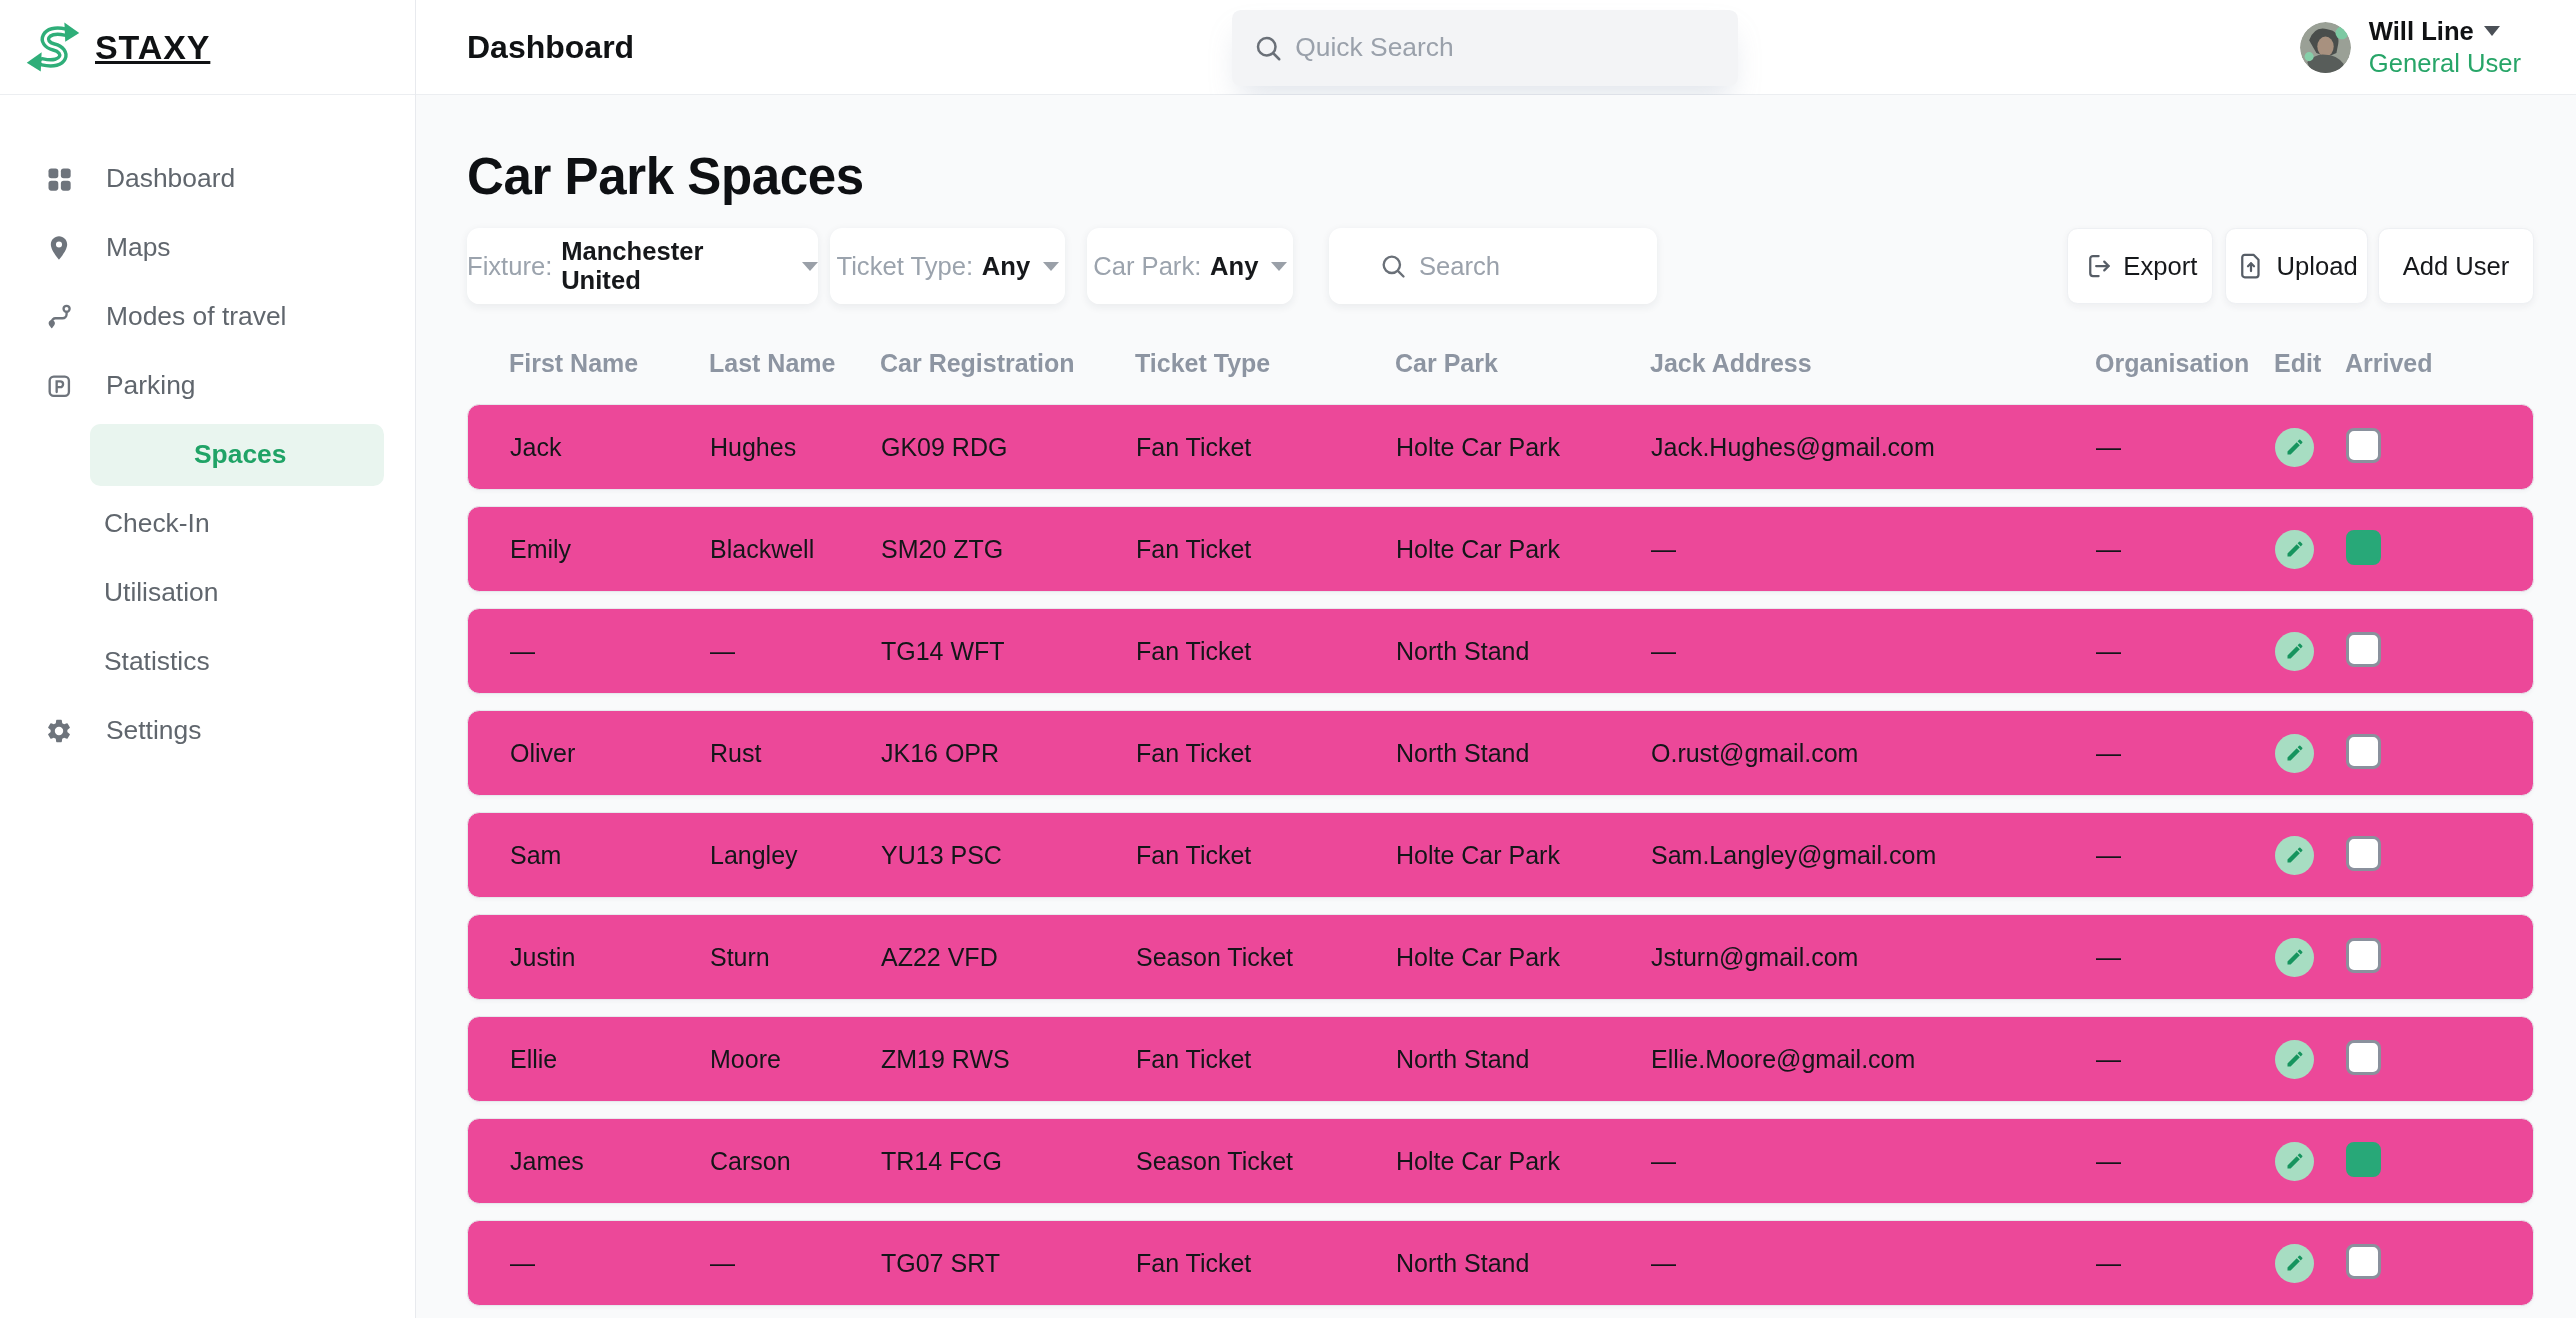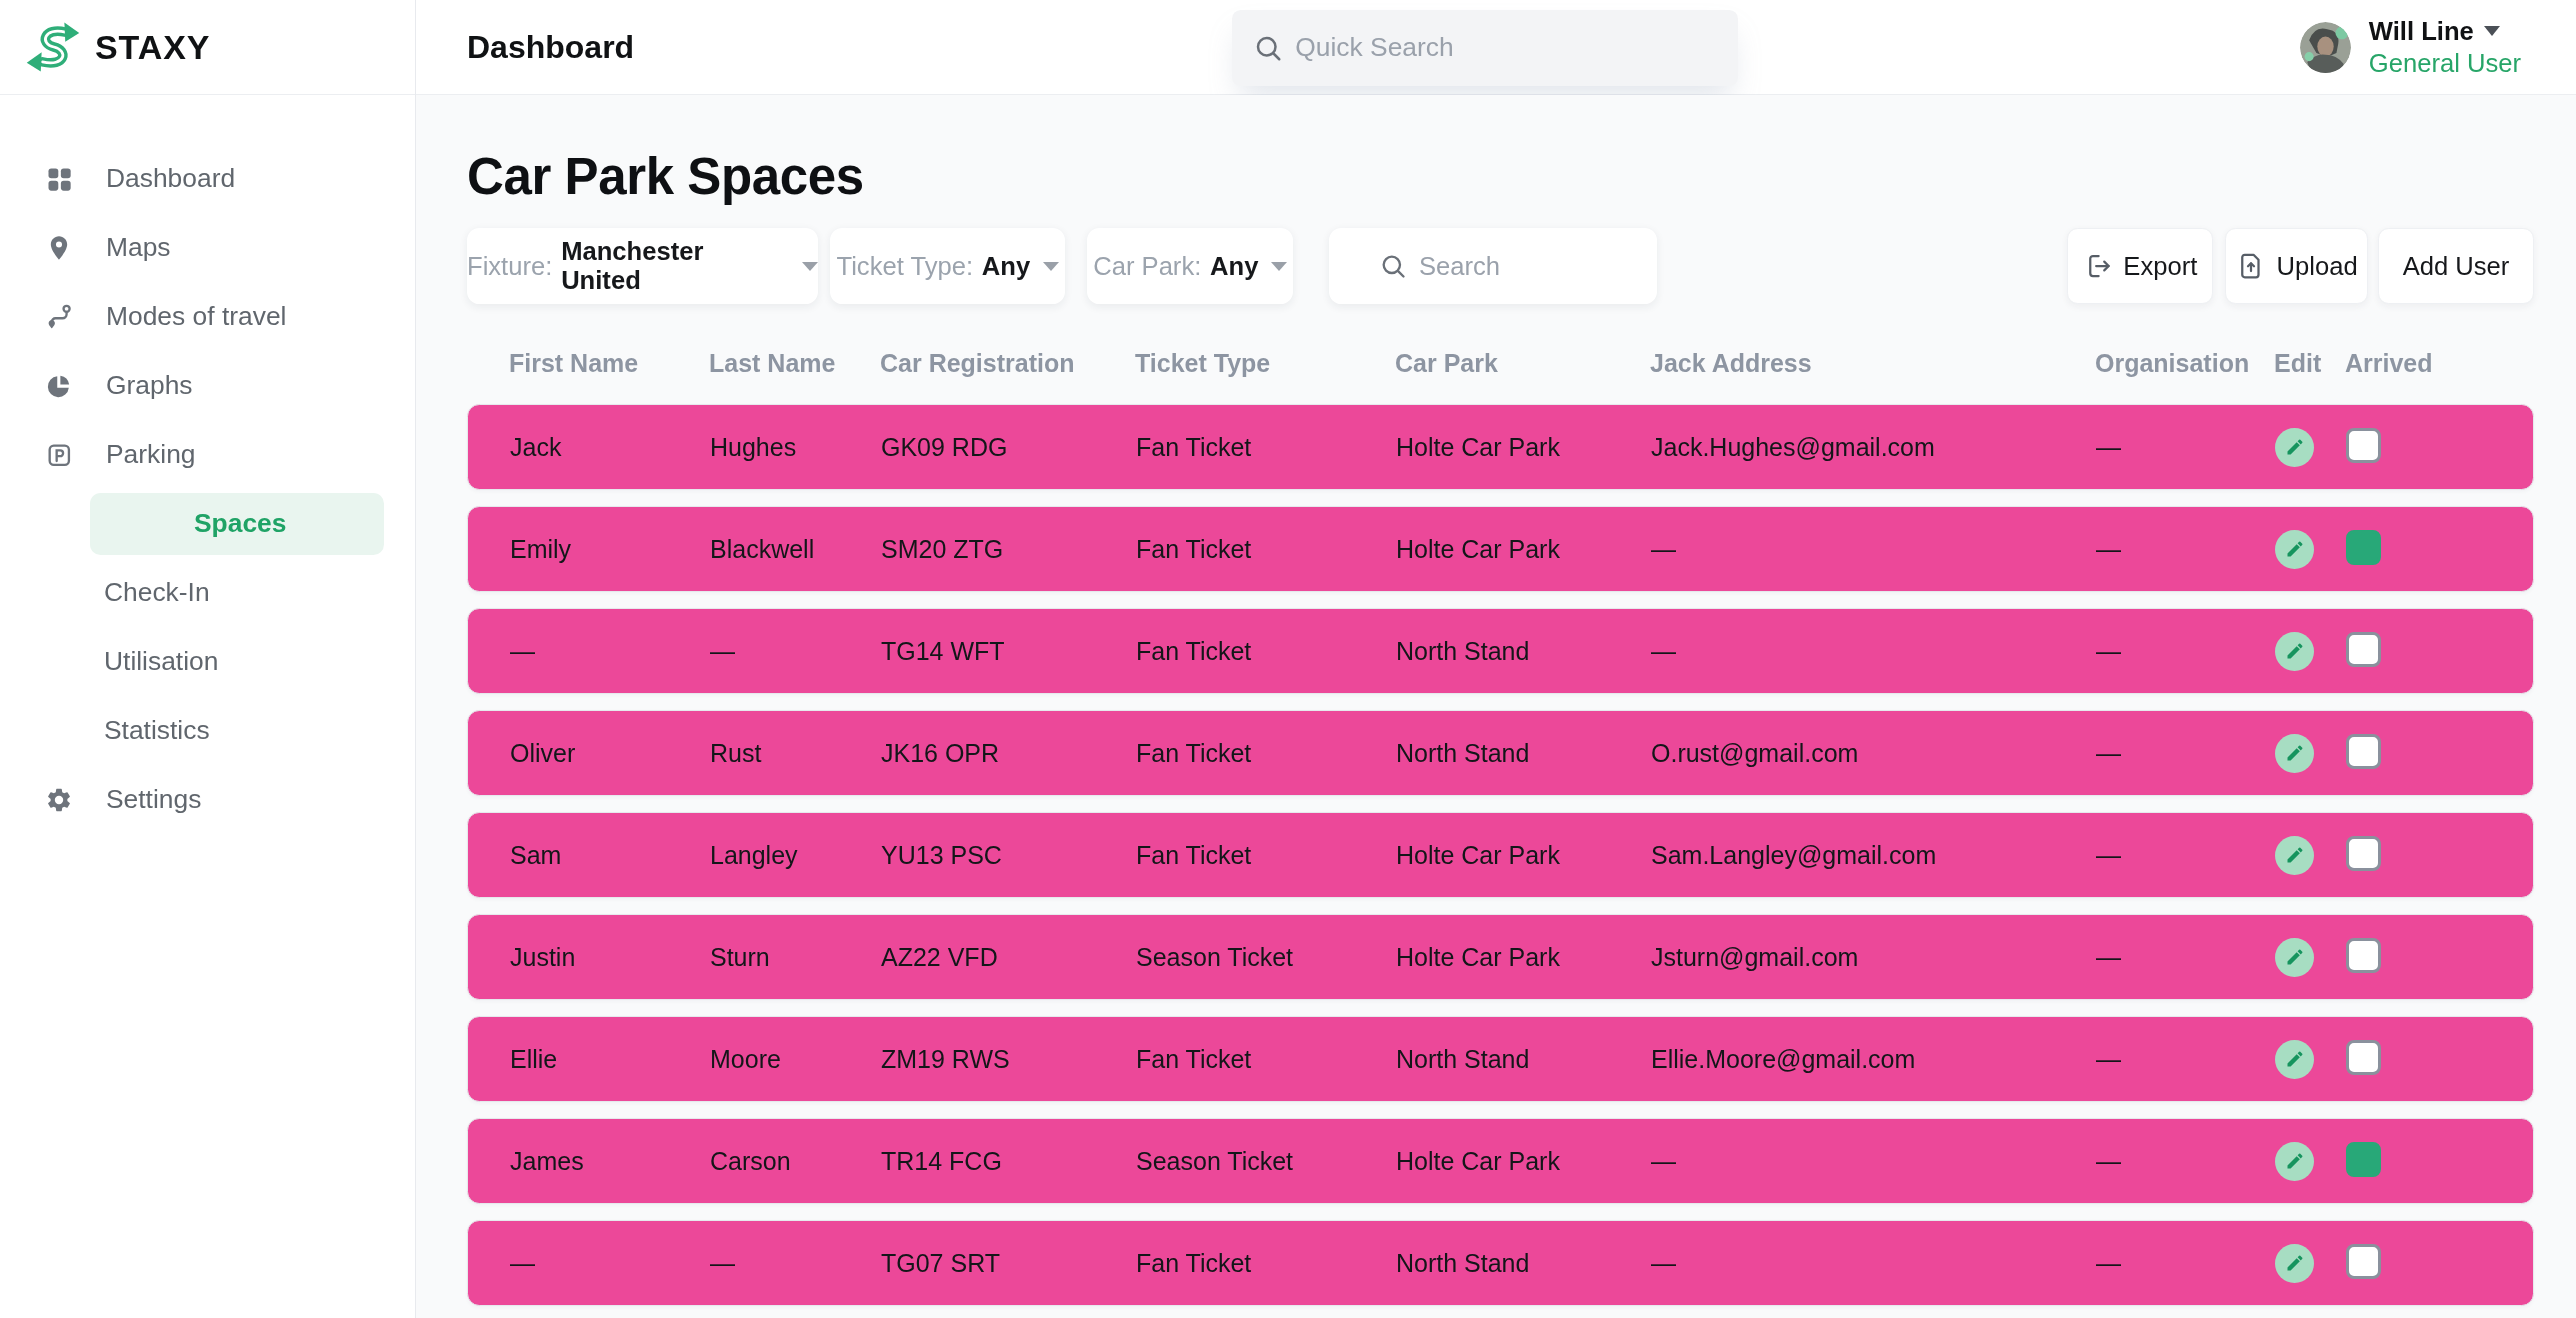--- a/index.html
+++ b/index.html
@@ -4,21 +4,21 @@
 <style>
   * { margin:0; padding:0; box-sizing:border-box; }
   html,body { background:#fff; }
   body { font-family:"Liberation Sans", sans-serif; color:#16181b; }
   .app { width:2576px; height:1319px; display:flex; overflow:hidden; background:#f9fafb; }
 
   
   .sidebar { width:416px; height:100%; background:#fff; border-right:1.8px solid #e8eaee; flex:0 0 416px; }
   .logo-row { height:95px; display:flex; align-items:center; padding-left:25px; border-bottom:1.8px solid #eceef1; }
   .logo-row svg { width:56px; height:56px; }
-  .brand-name { font-size:34px; font-weight:800; letter-spacing:0.9px; margin-left:14px; color:#101214; }
+  .brand-name { font-size:34px; font-weight:800; letter-spacing:0.9px; margin-left:14px; color:#101214;text-decoration:underline; }
   .nav { margin-top:49px; }
   .nav-item { height:69px; display:flex; align-items:center; padding-left:44px; cursor:pointer; }
   .nav-item .nav-ico { width:30px; height:30px; display:flex; align-items:center; justify-content:center; }
   .nav-item .nav-ico svg { width:28px; height:28px; }
   .nav-label { margin-left:32px; font-size:26.4px; font-weight:500; color:#60666d; }
   .sub-item { height:69px; display:flex; align-items:center; padding-left:104px; font-size:26.4px; font-weight:500; color:#60666d; cursor:pointer; }
   .sub-item.active { margin-left:90px; width:294px; height:62px; background:#e9f5ef; border-radius:10.6px; color:#1fa366; font-weight:600; margin-top:3.5px; margin-bottom:3.5px; }
 
   
   .right { flex:1; display:flex; flex-direction:column; min-width:0; }
@@ -110,29 +110,20 @@
       </div>
       <div class="nav-item">
         <span class="nav-ico">
           <svg viewBox="0 0 24 24" fill="none" stroke="#6e747c" stroke-width="2" stroke-linecap="round">
             <circle cx="18.5" cy="5" r="2.6"></circle>
             <path d="M18.5 7.6v2.1a3.4 3.4 0 0 1-3.4 3.4H9a3.2 3.2 0 0 0-3.2 3.2v1"></path>
             <path d="M5.8 14.6c-1.5 0-2.7 1.2-2.7 2.7 0 1.8 2.7 4.4 2.7 4.4s2.7-2.6 2.7-4.4c0-1.5-1.2-2.7-2.7-2.7z" fill="#6e747c" stroke="none"></path>
           </svg>
         </span>
         <span class="nav-label">Modes of travel</span>
-      </div>
-      <div class="nav-item">
-        <span class="nav-ico">
-          <svg viewBox="0 0 24 24" fill="#6e747c">
-              <path d="M10.5 3.6A9 9 0 1 0 20.4 13.5H10.5z"></path>
-              <path d="M13.2 3.3a9 9 0 0 1 7.5 7.5h-7.5z"></path>
-            </svg>
-        </span>
-        <span class="nav-label">Graphs</span>
       </div>
       <div class="nav-item">
         <span class="nav-ico">
           <svg viewBox="0 0 24 24" fill="none" stroke="#6e747c" stroke-width="2" stroke-linecap="round">
               <rect x="4" y="4" width="16.5" height="16.5" rx="3.5"></rect>
               <path d="M10 17.2V8h3a2.5 2.5 0 1 1 0 5h-3"></path>
             </svg>
         </span>
         <span class="nav-label">Parking</span>
       </div>

